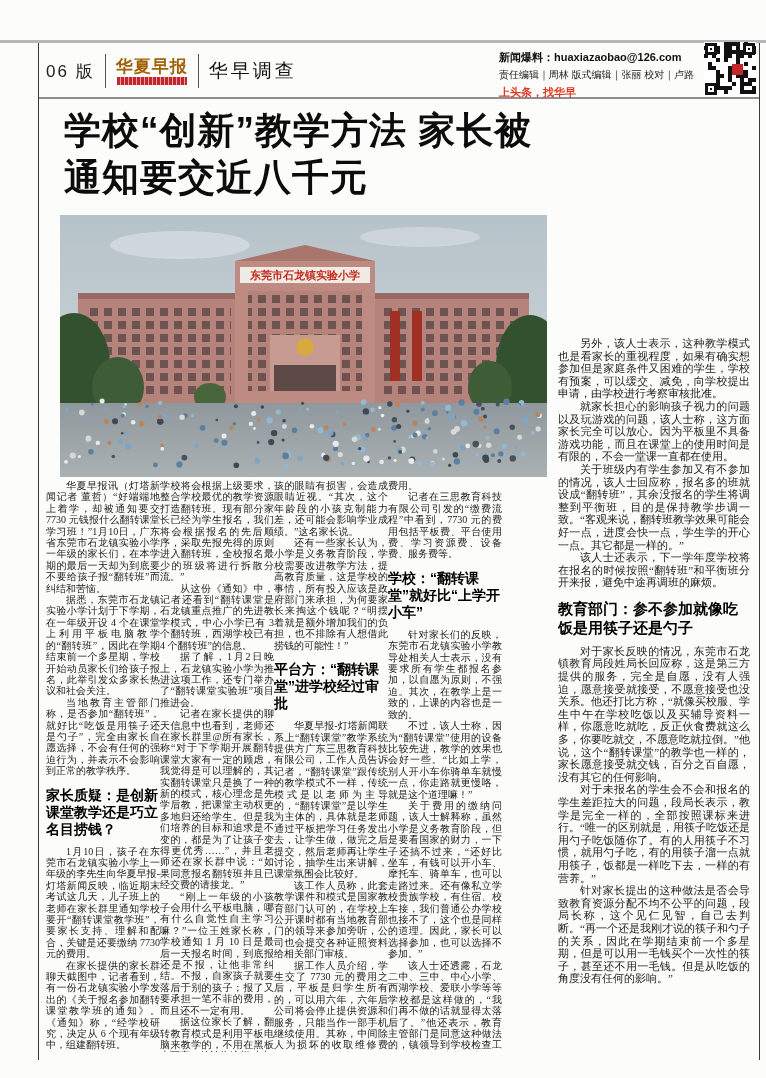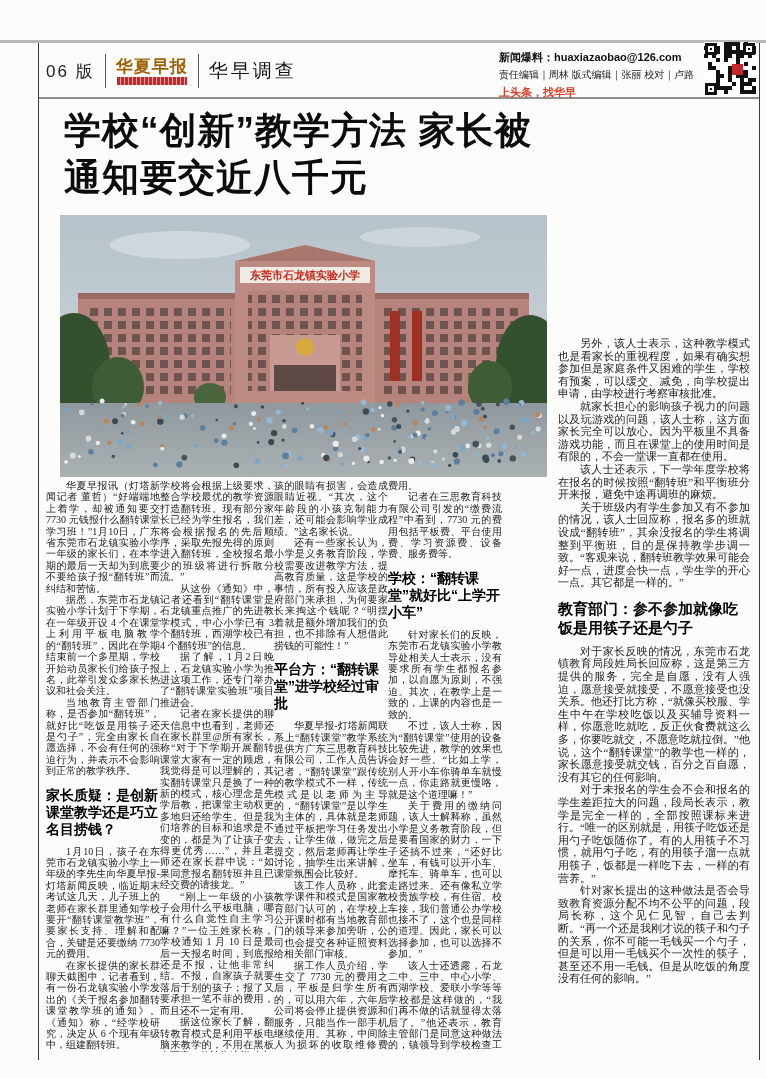--- a/index.html
+++ b/index.html
@@ -440,19 +440,19 @@
     <p class="ind">针对家长们的反映，东莞市石龙镇实验小学教导处相关人士表示，没有要求所有学生都报名参加，以自愿为原则，不强迫。其次，在教学上是一致的，上课的内容也是一致的。</p>
     <p class="ind">不过，该人士称，因为“翻转课堂”使用的设备比较先进，教学的效果也会好一些。“比如上学，别人开小车你骑单车就慢一点，你走路就更慢咯，就是这个道理嘛！”</p>
     <p class="ind">关于费用的缴纳问题，该人士解释称，虽然小学是义务教育阶段，但是要看国家的财力，一下子还搞不过来，“还好比坐车，有钱可以开小车、摩托车、骑单车，也可以走路过来。还有像私立学校贵族学校，有住宿、校车接，我们普通公办学校也接不了，这个也是同样的道理。因此，家长可以选择参加，也可以选择不参加。”</p>
     <p class="ind">该人士还透露，石龙二中、三中、中心小学、西湖学校、爱联小学等等学校都是这样做的，“我们再不做的话就显得太落后了。”他还表示，教育主管部门是同意这种做法的，镇领导到学校检查工作时也询问过进展情况，并要求学校取得家长的理解，以自愿为原则。</p>
   </div>
 </div>
 
 <div class="col5">
   <p class="ind">另外，该人士表示，这种教学模式也是看家长的重视程度，如果有确实想参加但是家庭条件又困难的学生，学校有预案，可以缓交、减免，向学校提出申请，由学校进行考察审核批准。</p>
   <p class="ind">就家长担心的影响孩子视力的问题以及玩游戏的问题，该人士称，这方面家长完全可以放心。因为平板里不具备游戏功能，而且在课堂上的使用时间是有限的，不会一堂课一直都在使用。</p>
+  <p class="ind">关于班级内有学生参加又有不参加的情况，该人士回应称，报名多的班就设成“翻转班”，其余没报名的学生将调整到平衡班，目的是保持教学步调一致。“客观来说，翻转班教学效果可能会好一点，进度会快一点，学生学的开心一点。其它都是一样的。”</p>
   <p class="ind">该人士还表示，下一学年度学校将在报名的时候按照“翻转班”和平衡班分开来报，避免中途再调班的麻烦。</p>
-  <p class="ind">关于班级内有学生参加又有不参加的情况，该人士回应称，报名多的班就设成“翻转班”，其余没报名的学生将调整到平衡班，目的是保持教学步调一致。“客观来说，翻转班教学效果可能会好一点，进度会快一点，学生学的开心一点。其它都是一样的。”</p>
   <div class="subhead">教育部门：参不参加就像吃饭是用筷子还是勺子</div>
   <p class="ind">对于家长反映的情况，东莞市石龙镇教育局段姓局长回应称，这是第三方提供的服务，完全是自愿，没有人强迫，愿意接受就接受，不愿意接受也没关系。他还打比方称，“就像买校服、学生中午在学校吃饭以及买辅导资料一样，你愿意吃就吃，反正伙食费就这么多，你要吃就交，不愿意吃就拉倒。”他说，这个“翻转课堂”的教学也一样的，家长愿意接受就交钱，百分之百自愿，没有其它的任何影响。</p>
   <p class="ind">对于未报名的学生会不会和报名的学生差距拉大的问题，段局长表示，教学是完全一样的，全部按照课标来进行。“唯一的区别就是，用筷子吃饭还是用勺子吃饭随你了。有的人用筷子不习惯，就用勺子吃，有的用筷子溜一点就用筷子，饭都是一样吃下去，一样的有营养。”</p>
-  <p class="ind">针对家长提出的这种做法是否会导致教育资源分配不均不公平的问题，段局长称，这个见仁见智，自己去判断。“再一个还是我刚才说的筷子和勺子的关系，你不可能一毛钱买一个勺子，但是可以用一毛钱买个一次性的筷子，甚至还不用一毛钱。但是从吃饭的角度没有任何的影响。”</p>
+  <p class="ind">针对家长提出的这种做法是否会导致教育资源分配不均不公平的问题，段局长称，这个见仁见智，自己去判断。“再一个还是我刚才说的筷子和勺子的关系，因此在学期结束前一个多星期，但是可以用一毛钱买个一次性的筷子，甚至还不用一毛钱。但是从吃饭的角度没有任何的影响。”</p>
 </div>
 
 </body></html>

